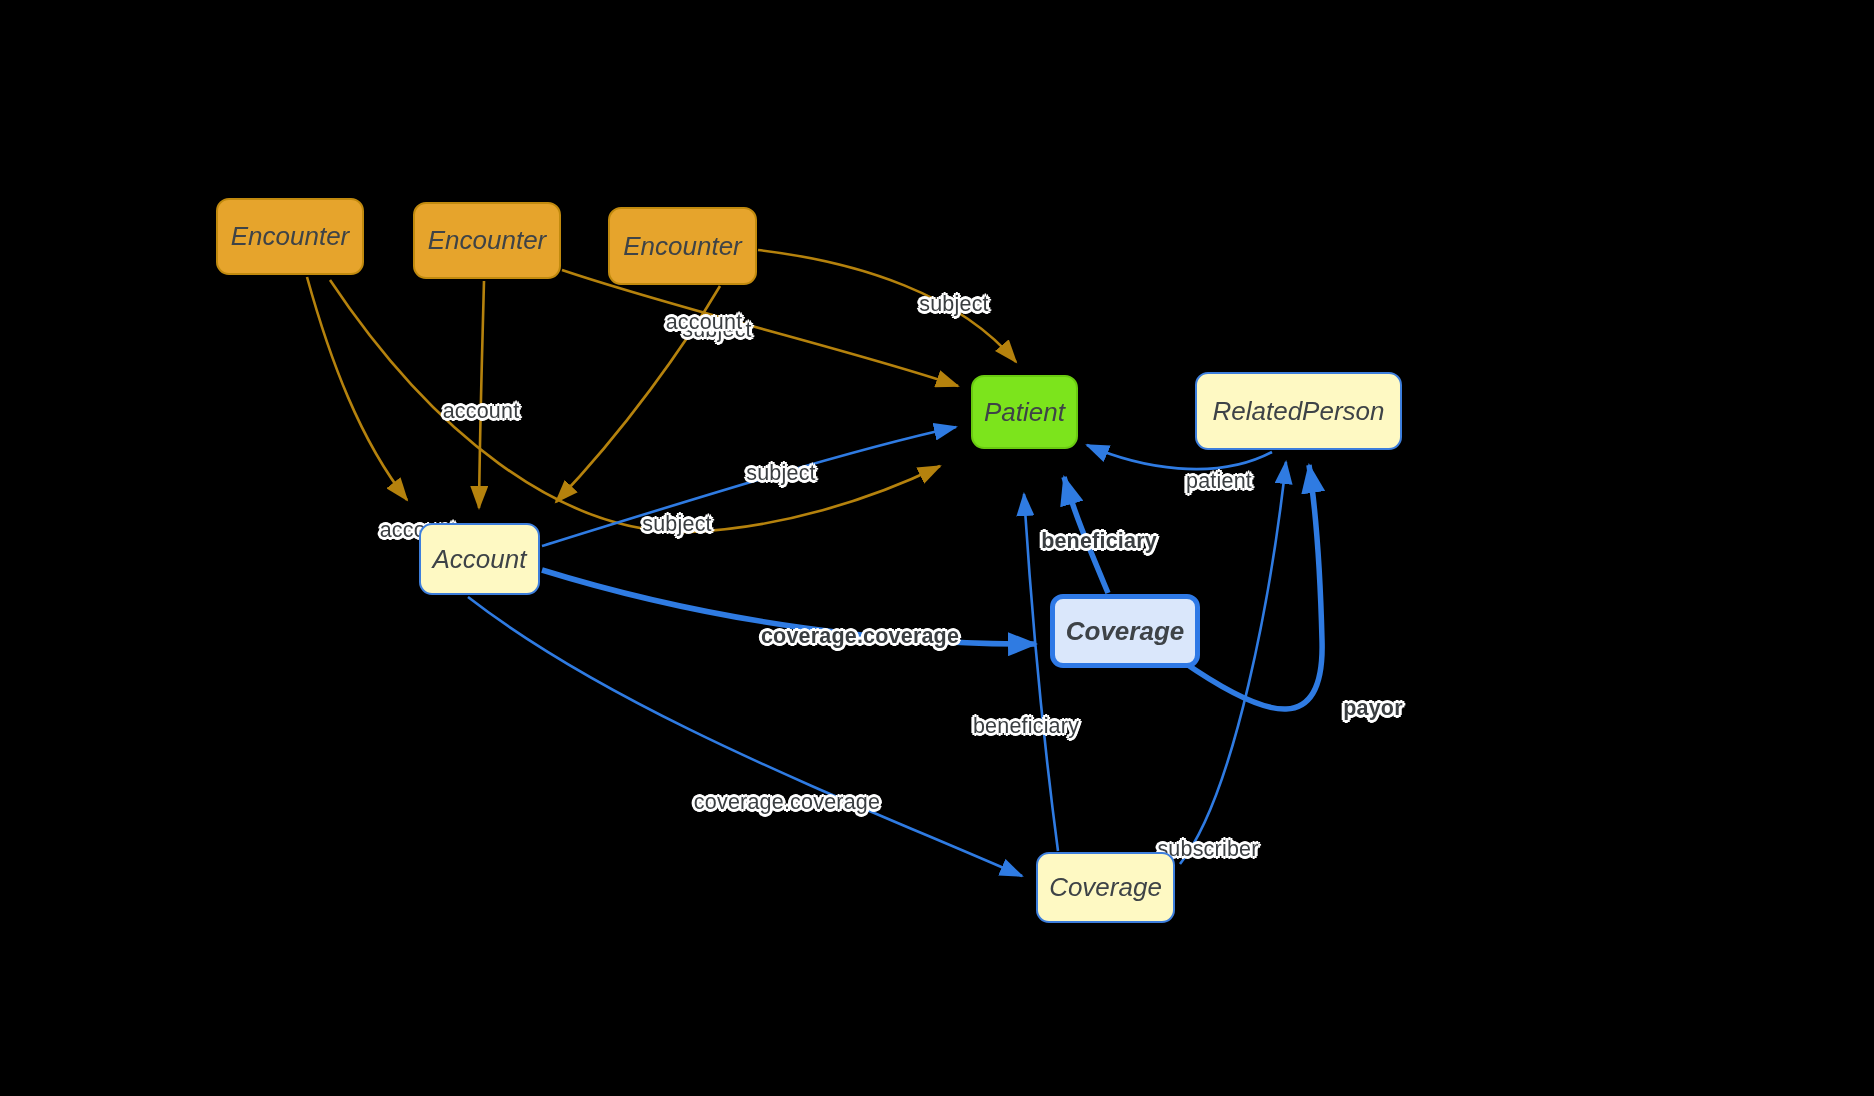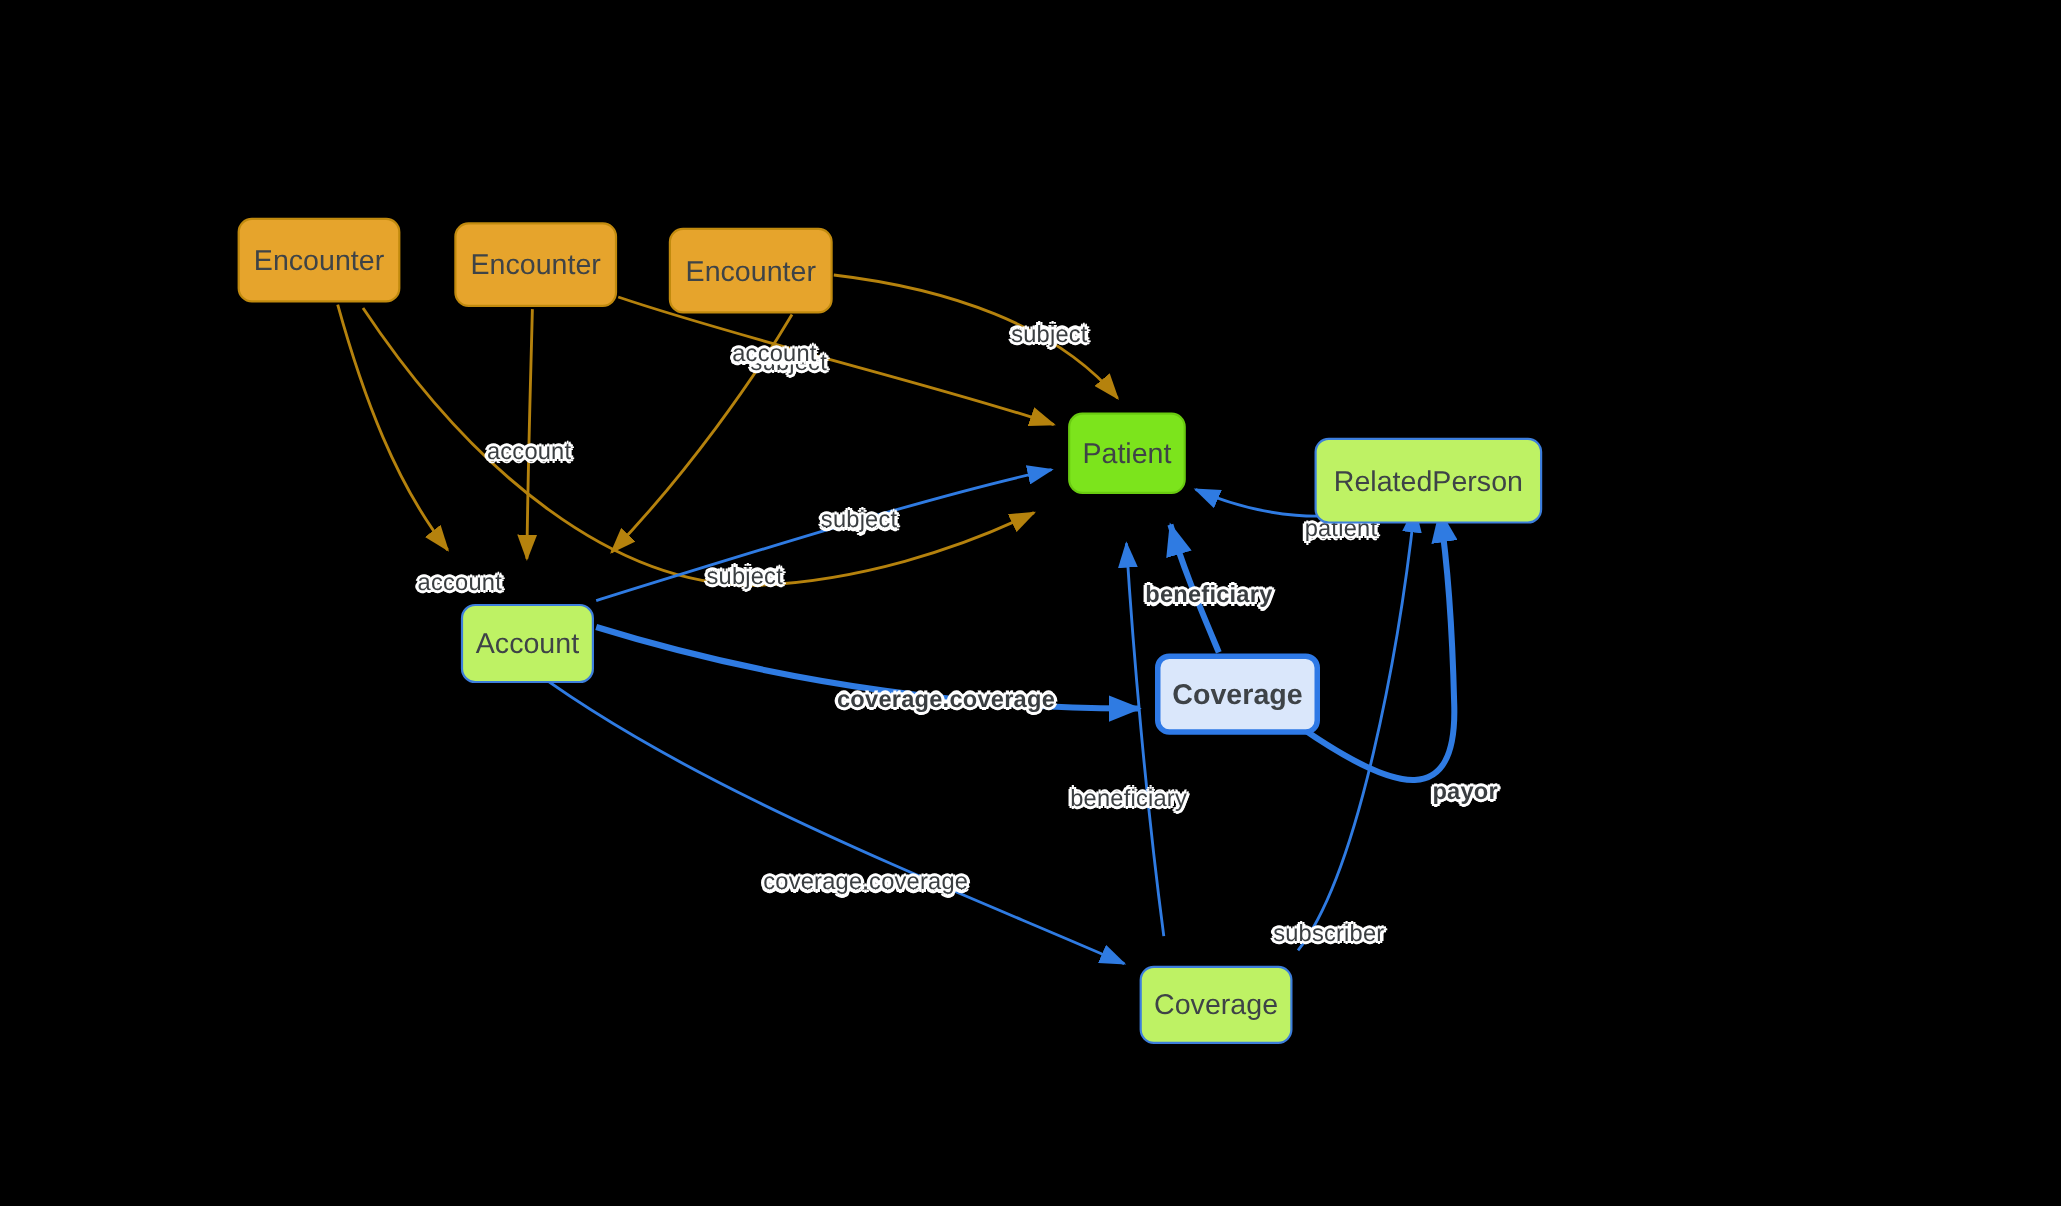--- a/index.html
+++ b/index.html
@@ -6,24 +6,24 @@
   #canvas{position:relative;width:1874px;height:1096px;background:#000;overflow:hidden;
           font-family:"Liberation Sans", sans-serif;}
   #edges{position:absolute;left:0;top:0;}
   .edge-label{position:absolute;transform:translate(-50%,-50%);font-size:21.5px;color:#3a3e41;
     white-space:nowrap;letter-spacing:0.2px;
     text-shadow:-2px -2px 0 #fff,2px -2px 0 #fff,-2px 2px 0 #fff,2px 2px 0 #fff,
                 0 -2px 0 #fff,0 2px 0 #fff,-2px 0 0 #fff,2px 0 0 #fff,
                 -3px 0 0 #fff,3px 0 0 #fff,0 3px 0 #fff,0 -3px 0 #fff;}
   .edge-label.bold{font-weight:bold;}
   .node{position:absolute;display:flex;align-items:center;justify-content:center;
-    border-radius:13px;font-size:26px;color:#3e4347;box-sizing:border-box;cursor:default;}
+    border-radius:13px;font-size:26px;color:#3e4347;box-sizing:border-box;cursor:default;font-style:italic;}
   .node.orange{background:#e6a42c;border:2.5px solid #c18a0e;}
   .node.green{background:#7ce41c;border:2.5px solid #69cb10;}
-  .node.blue{background:#bef264;border:2.5px solid #3d7edc;margin-top:26px;}
+  .node.blue{background:#fef9c3;border:2.5px solid #3d7edc;}
   .node.blueBold{background:#dae7fb;border:5px solid #2e79e6;font-weight:bold;}
 </style>
 </head>
 <body>
 
 <div id="canvas">
   <svg id="edges" width="1874" height="1096" viewBox="0 0 1874 1096">
     <defs>
       <marker id="arrow-orange" markerUnits="userSpaceOnUse" markerWidth="26" markerHeight="18" refX="22" refY="9" orient="auto">
         <path d="M0,0 L24,9 L0,18 z" fill="#b5820d"></path>
@@ -56,21 +56,21 @@
       <div class="edge-label" style="left: 418px; top: 530px;">account</div>
       <div class="edge-label" style="left: 481px; top: 411px;">account</div>
       <div class="edge-label" style="left: 717px; top: 330px;">subject</div>
       <div class="edge-label" style="left: 704px; top: 322px;">account</div>
       <div class="edge-label" style="left: 954px; top: 304px;">subject</div>
       <div class="edge-label" style="left: 677px; top: 524px;">subject</div>
       <div class="edge-label" style="left: 781px; top: 473px;">subject</div>
       <div class="edge-label bold" style="left: 860px; top: 636px;">coverage.coverage</div>
       <div class="edge-label" style="left: 787px; top: 802px;">coverage.coverage</div>
       <div class="edge-label bold" style="left: 1099px; top: 541px;">beneficiary</div>
-      <div class="edge-label bold" style="left: 1332px; top: 708px; margin-top: 12px;">payor</div>
+      <div class="edge-label bold" style="left: 1373px; top: 708px;">payor</div>
       <div class="edge-label" style="left: 1026px; top: 726px;">beneficiary</div>
       <div class="edge-label" style="left: 1208px; top: 817px; margin-top: 32px;">subscriber</div>
       <div class="edge-label" style="left: 1219px; top: 481px;">patient</div>
     </div>
   <div id="nodes">
       <div class="node orange" style="left: 216px; top: 198px; width: 148px; height: 77px;">
         <span>Encounter</span>
       </div>
       <div class="node orange" style="left: 413px; top: 202px; width: 148px; height: 77px;">
         <span>Encounter</span>

